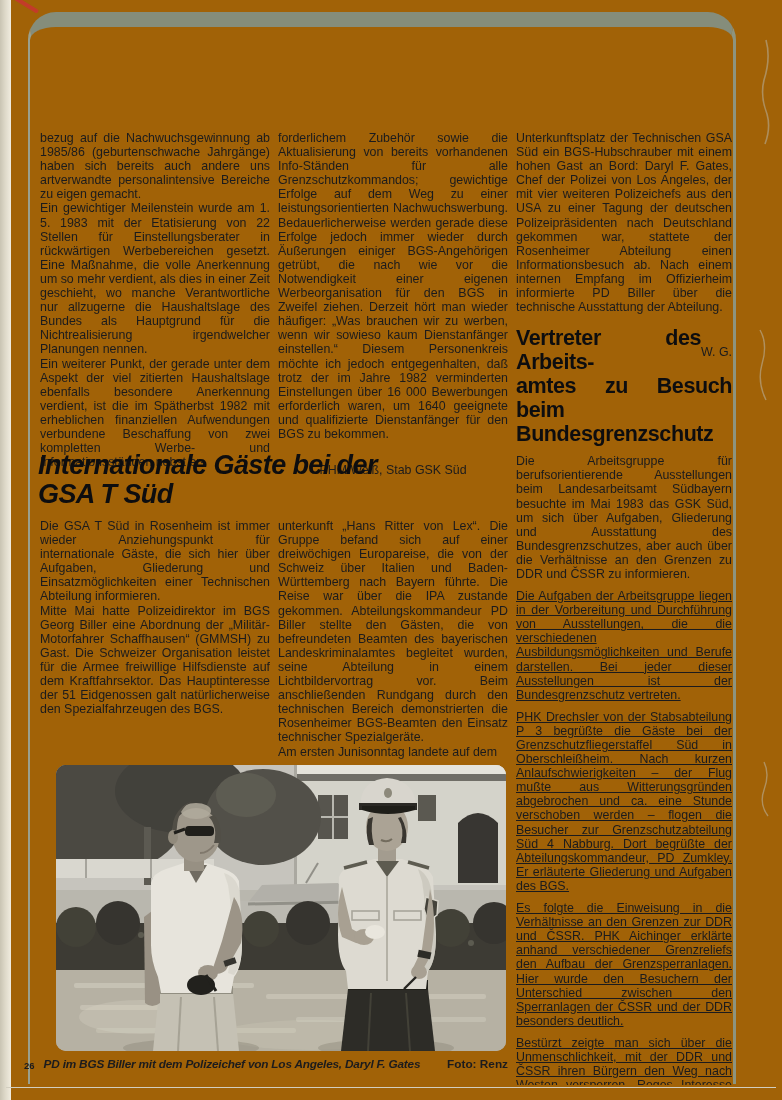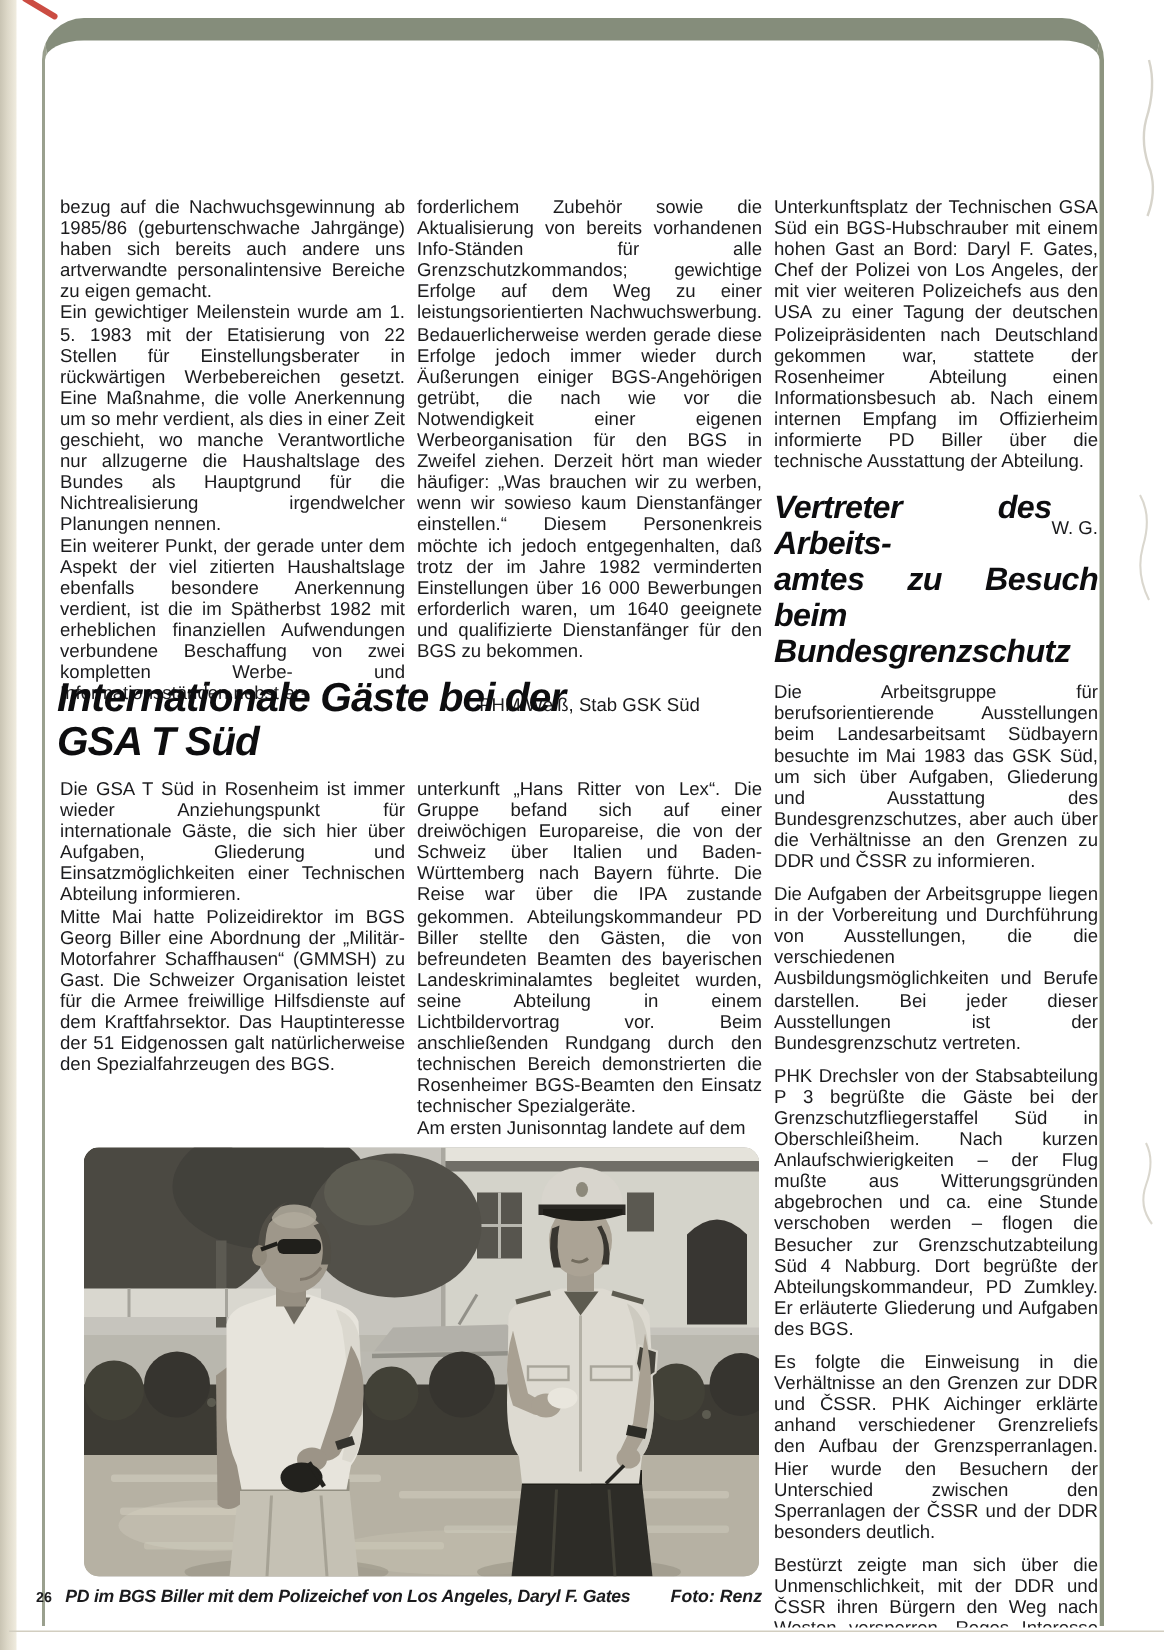--- a/index.html
+++ b/index.html
@@ -4,21 +4,21 @@
 <style>
   html,body{margin:0;padding:0;}
   body{
     width:782px;height:1100px;
     background:#e7e3d5;
     font-family:"Liberation Sans","DejaVu Sans",sans-serif;
     -webkit-font-smoothing:antialiased;
   }
   .page{
     position:relative;width:782px;height:1100px;
-    background:#ffffff;overflow:hidden;color:#1b1b1d;
+    background:#a16207;overflow:hidden;color:#1b1b1d;
   }
   .edge-left{
     position:absolute;left:0;top:0;width:11px;height:1100px;
     background:linear-gradient(90deg,#c9c4b3 0%,#ddd8c8 45%,#f0ecdf 100%);
   }
   .edge-bottom{
     position:absolute;left:6px;right:6px;top:1087px;height:1px;background:#d2cec0;
   }
   .corner-mark{
     position:absolute;left:13px;top:3px;width:27px;height:4px;
@@ -34,47 +34,47 @@
     box-sizing:border-box;
   }
   .margin-scribbles{position:absolute;left:752px;top:20px;opacity:.55;}
 
   .body-col{
     position:absolute;
     font-size:12.4px;line-height:14.1px;
     text-align:justify;color:#1b1b1d;
   }
   .body-col p{margin:0;}
-  .gap{margin-top:8px !important;}
+  .gap{margin-top:8px !important;text-decoration:underline;}
   .byline{text-align:center;margin-top:22px !important;}
   .inline-sig{float:right;margin-top:31px;}
 
   .headline-1{
     position:absolute;left:38px;top:451px;width:472px;
     font-size:27px;line-height:29px;font-weight:bold;font-style:italic;
     letter-spacing:-0.6px;color:#0d0d0f;
   }
   .headline-1 span{display:block;}
   .headline-2{
-    font-size:21.5px;line-height:24px;font-weight:bold;font-style:italic;
+    font-size:21.5px;line-height:24px;font-weight:bold;
     letter-spacing:-0.4px;color:#0d0d0f;margin:12px 0 8px 0;
   }
   .headline-2 span{display:block;}
 
   .photo-box{
     position:absolute;left:56px;top:765px;width:450px;height:286px;
     border-radius:10px;overflow:hidden;background:#bab7af;
   }
   .caption-row{
     position:absolute;left:24px;top:1057px;width:484px;
     display:flex;align-items:flex-end;
   }
   .pagenum{font-size:9.5px;font-weight:bold;margin:3px 9px 0 0;}
   .caption{flex:1;font-size:11.8px;font-style:italic;font-weight:bold;letter-spacing:-0.2px;}
-  .credit{font-size:11.8px;font-style:italic;font-weight:bold;white-space:nowrap;}
+  .credit{font-size:11.8px;font-weight:bold;white-space:nowrap;}
 </style>
 </head>
 <body>
 
 <div class="page">
 
   <div class="edge-left"></div>
   <div class="corner-mark" style="background:#c5392e;"></div>
   <div class="frame"></div>
 

